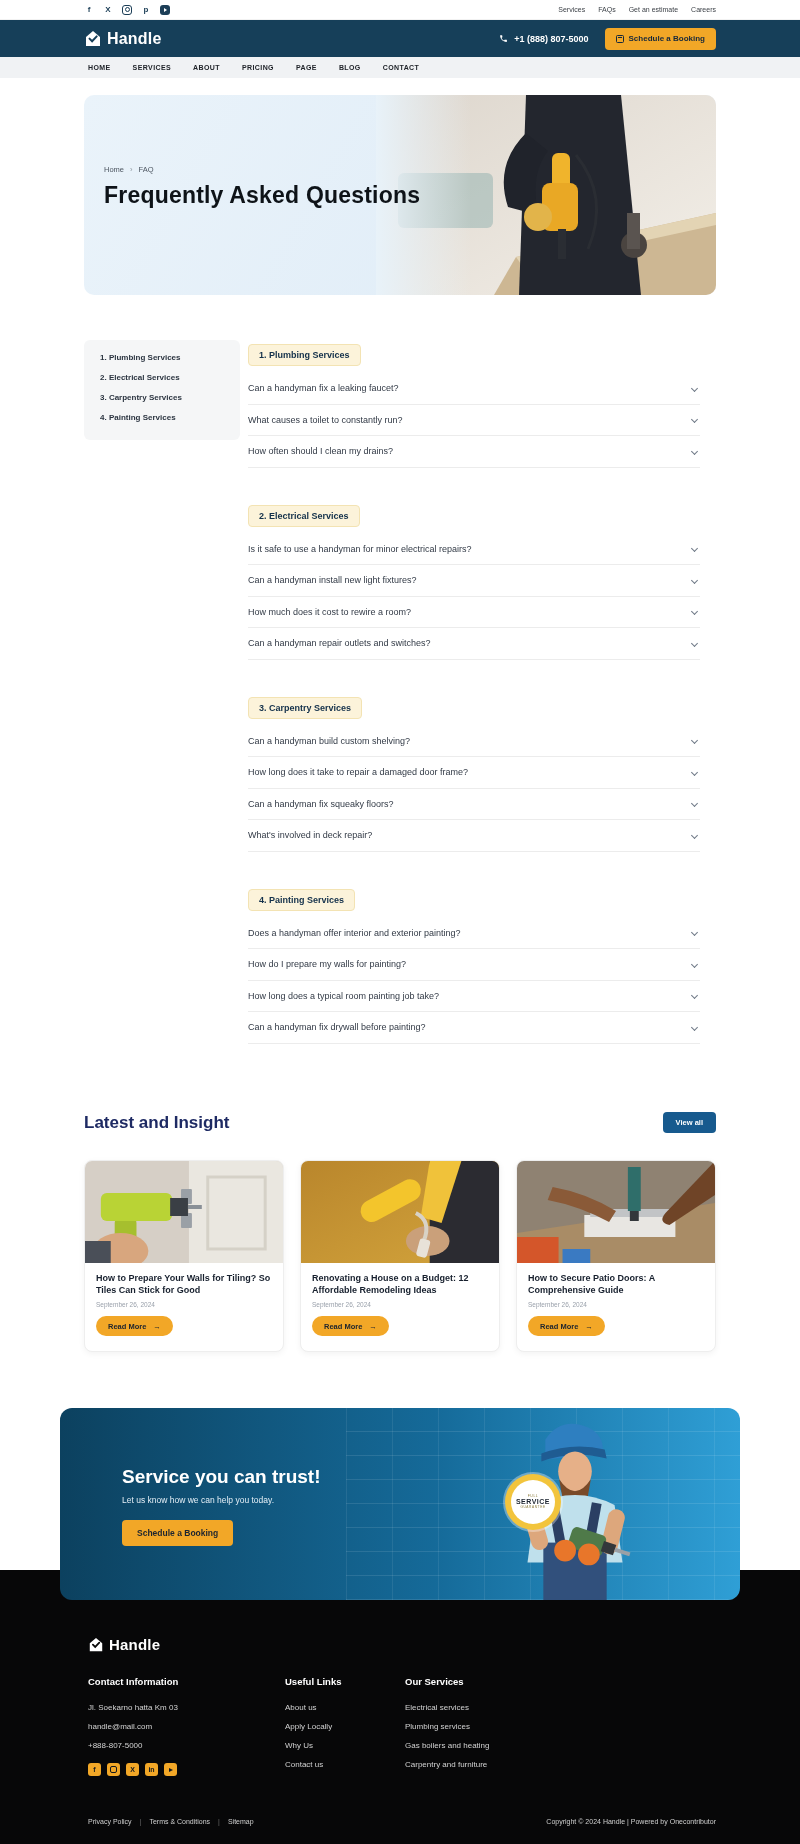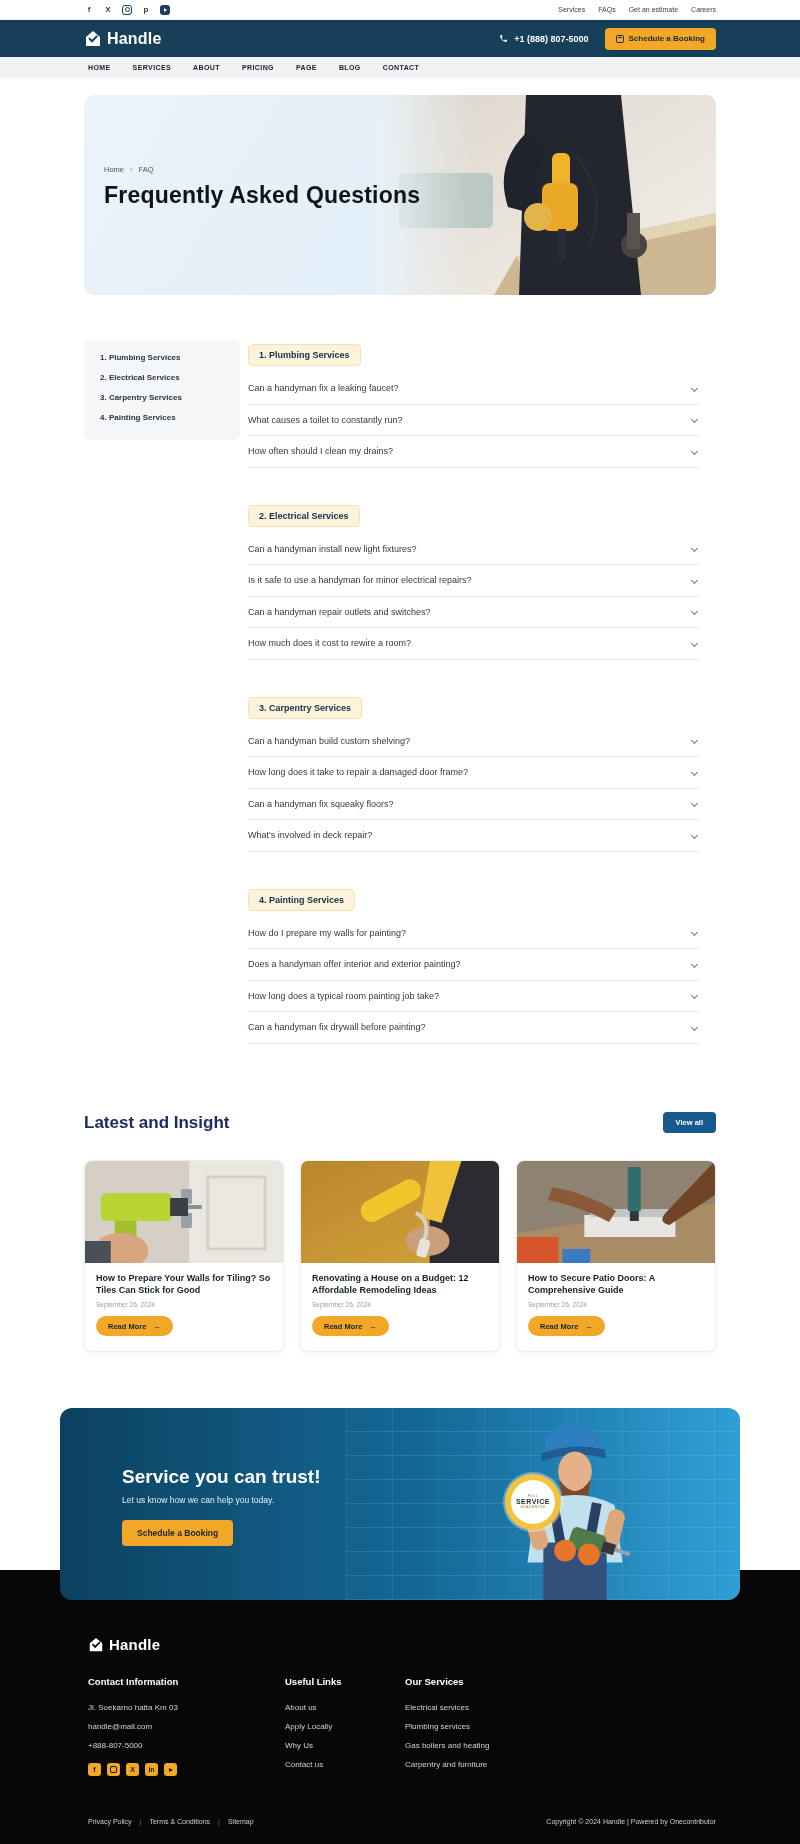--- a/index.html
+++ b/index.html
@@ -237,33 +237,33 @@
       </div>
       <div class="faq-row">
         <span class="q">How often should I clean my drains?</span>
         <span class="chev"></span>
       </div>
     </section>
 
     <section class="faq-group">
       <span class="faq-badge">2. Electrical Services</span>
       <div class="faq-row">
+        <span class="q">Is it safe to use a handyman for minor electrical repairs?</span>
+        <span class="chev"></span>
+      </div>
+      <div class="faq-row">
         <span class="q">Can a handyman install new light fixtures?</span>
         <span class="chev"></span>
       </div>
       <div class="faq-row">
-        <span class="q">Is it safe to use a handyman for minor electrical repairs?</span>
+        <span class="q">How much does it cost to rewire a room?</span>
         <span class="chev"></span>
       </div>
       <div class="faq-row">
         <span class="q">Can a handyman repair outlets and switches?</span>
-        <span class="chev"></span>
-      </div>
-      <div class="faq-row">
-        <span class="q">How much does it cost to rewire a room?</span>
         <span class="chev"></span>
       </div>
     </section>
 
     <section class="faq-group">
       <span class="faq-badge">3. Carpentry Services</span>
       <div class="faq-row">
         <span class="q">Can a handyman build custom shelving?</span>
         <span class="chev"></span>
       </div>
@@ -277,25 +277,25 @@
       </div>
       <div class="faq-row">
         <span class="q">What's involved in deck repair?</span>
         <span class="chev"></span>
       </div>
     </section>
 
     <section class="faq-group">
       <span class="faq-badge">4. Painting Services</span>
       <div class="faq-row">
+        <span class="q">Does a handyman offer interior and exterior painting?</span>
+        <span class="chev"></span>
+      </div>
+      <div class="faq-row">
         <span class="q">How do I prepare my walls for painting?</span>
-        <span class="chev"></span>
-      </div>
-      <div class="faq-row">
-        <span class="q">Does a handyman offer interior and exterior painting?</span>
         <span class="chev"></span>
       </div>
       <div class="faq-row">
         <span class="q">How long does a typical room painting job take?</span>
         <span class="chev"></span>
       </div>
       <div class="faq-row">
         <span class="q">Can a handyman fix drywall before painting?</span>
         <span class="chev"></span>
       </div>

